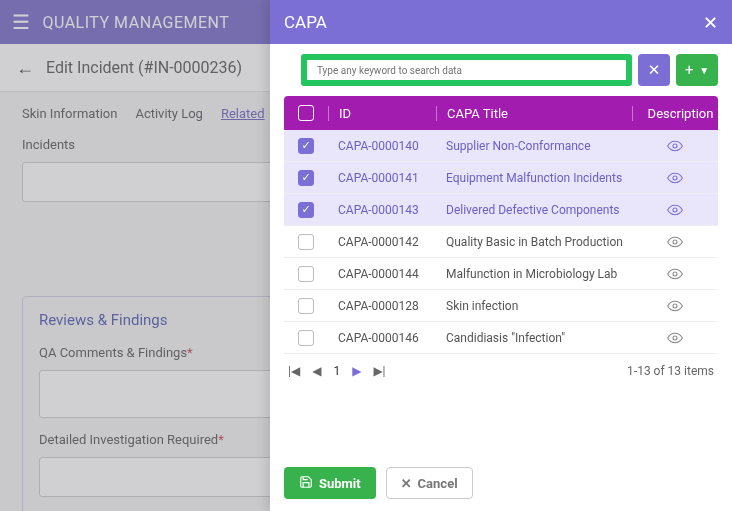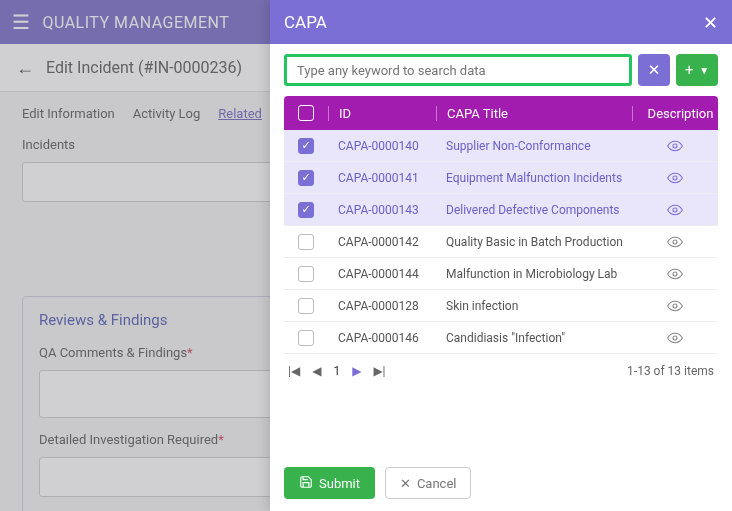--- a/index.html
+++ b/index.html
@@ -22,21 +22,21 @@
 .bg-req { color: #d34; }
 
 
 .dim { position: absolute; inset: 0; background: rgba(120,120,130,0.35); }
 
 
 .panel { position: absolute; right: 0; top: 0; width: 462px; height: 511px; background: #fff; display: flex; flex-direction: column; box-shadow: -2px 0 12px rgba(0,0,0,0.15); }
 .panel-header { background: #7b6fd6; color: #fff; height: 44px; display: flex; align-items: center; justify-content: space-between; padding: 0 14px; font-size: 17px; }
 .panel-close { font-size: 18px; cursor: pointer; }
 .panel-toolbar { display: flex; padding: 10px 14px; gap: 6px; }
-.panel-search { flex: 1; height: 32px; border: 3px solid #22c55e; border-radius: 3px; padding: 0 10px; font-size: 13px; color: #777; }
+.panel-search { flex: 1; height: 32px; border: 6px solid #22c55e; border-radius: 3px; padding: 0 10px; font-size: 10px; color: #777; margin-left: 17px; }
 .panel-btn { width: 32px; height: 32px; border-radius: 4px; display: flex; align-items: center; justify-content: center; color: #fff; cursor: pointer; font-size: 15px; }
 .panel-btn.clear { background: #7b6fd6; }
 .panel-btn.add { background: #37b24d; width: 42px; justify-content: space-around; padding: 0 6px; }
 
 .panel-table { padding: 0 14px; }
 .thead { background: #a21caf; color: #fff; height: 34px; display: flex; align-items: center; border-radius: 4px 4px 0 0; font-size: 13px; }
 .th-check { width: 44px; display: flex; justify-content: center; }
 .th-id { width: 108px; border-left: 1px solid rgba(255,255,255,0.4); padding-left: 10px; }
 .th-title { flex: 1; border-left: 1px solid rgba(255,255,255,0.4); padding-left: 10px; }
 .th-desc { width: 86px; border-left: 1px solid rgba(255,255,255,0.4); padding-left: 10px; text-align: center; }
@@ -54,41 +54,41 @@
 .chk.on { background: #7b6fd6; border-color: #7b6fd6; color: #fff; font-size: 11px; }
 .chk.head { border-color: #fff; background: transparent; }
 
 .pager { display: flex; align-items: center; justify-content: space-between; padding: 10px 18px; font-size: 12px; color: #666; }
 .pager-nav { display: flex; align-items: center; gap: 12px; }
 .pager-nav span { cursor: pointer; }
 .pager-nav .cur { color: #333; }
 .pager-nav .act { color: #7b6fd6; }
 
 .panel-footer { margin-top: auto; padding: 12px 14px; display: flex; gap: 10px; }
-.btn { height: 32px; padding: 0 14px; border-radius: 4px; display: inline-flex; align-items: center; gap: 6px; font-size: 13px; cursor: pointer; border: 1px solid transparent; }
+.btn { height: 32px; padding: 0 14px; border-radius: 4px; display: inline-flex; align-items: center; gap: 6px; font-size: 13px; cursor: pointer; border: 1px solid transparent; font-weight: bold; }
 .btn.submit { background: #37b24d; color: #fff; }
 .btn.cancel { background: #fff; color: #777; border-color: #ccc; }
 
 svg.eye { width: 16px; height: 12px; }
 </style>
 </head>
 <body>
 
 <div class="bg-page">
   <div class="bg-header">
     <span class="bg-menu-icon">☰</span>
     <span>QUALITY MANAGEMENT</span>
   </div>
   <div class="bg-subheader">
     <span class="bg-back">←</span>
     <span>Edit Incident (#IN-0000236)</span>
   </div>
   <div class="bg-body">
     <div class="bg-tabs">
-      <span class="bg-tab">Edit Information</span>
+      <span class="bg-tab">Skin Information</span>
       <span class="bg-tab">Activity Log</span>
       <span class="bg-tab active">Related </span>
     </div>
     <span class="bg-label">Incidents</span>
     <div class="bg-input"></div>
 
     <div class="bg-section">
       <div class="bg-section-title">Reviews &amp; Findings</div>
       <span class="bg-label"><span>QA Comments &amp; Findings</span><span class="bg-req">*</span></span>
       <div class="bg-input tall"></div>

